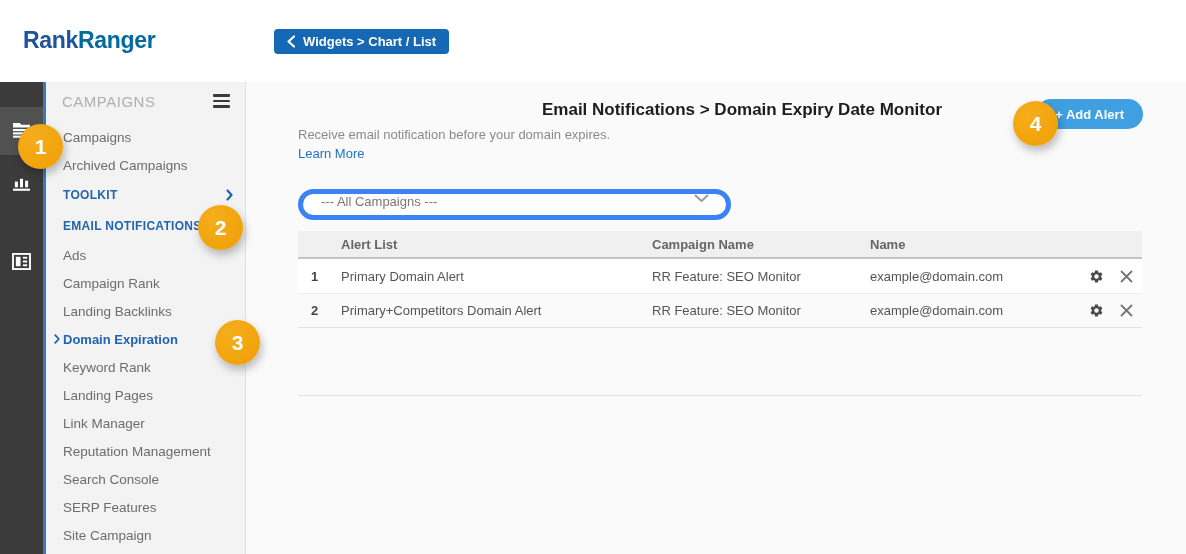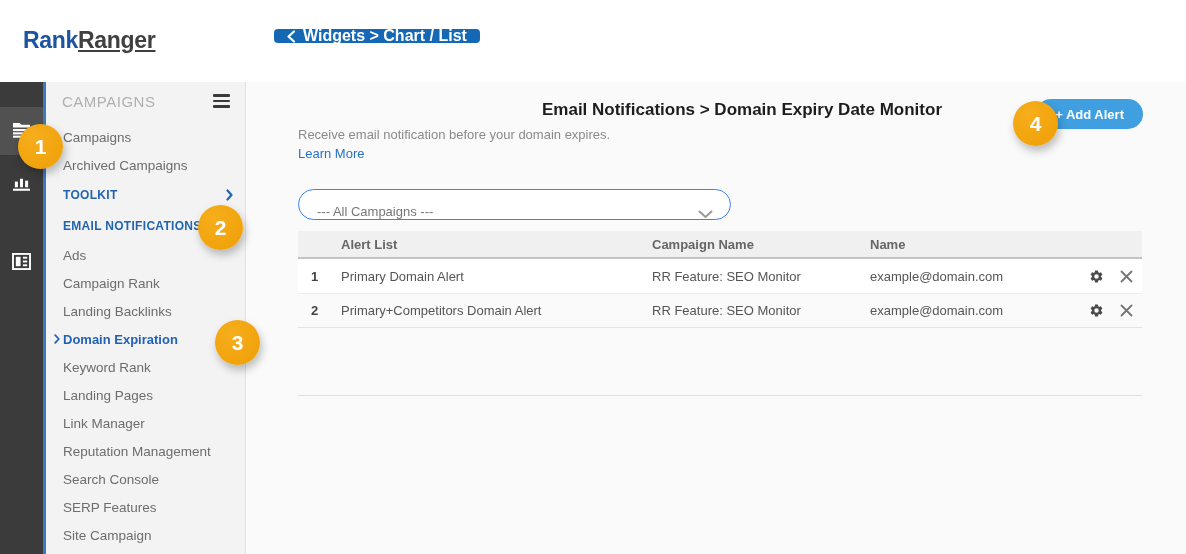--- a/index.html
+++ b/index.html
@@ -3,24 +3,24 @@
 <meta charset="utf-8">
 <style>
   * { margin:0; padding:0; box-sizing:border-box; }
   html,body { width:1186px; height:554px; font-family:"Liberation Sans", sans-serif; }
   .page { position:relative; width:1186px; height:554px; background:#fafafa; overflow:hidden; }
 
   
   .topbar { position:absolute; left:0; top:0; width:1186px; height:82px; background:#ffffff; z-index:5; }
   .logo { position:absolute; left:23px; top:27px; font-size:23px; font-weight:bold; letter-spacing:-0.3px; cursor:pointer; }
   .logo-rank { color:#1d54a0; }
-  .logo-ranger { color:#404040;text-decoration:underline; }
-  .crumb-btn { position:absolute; left:274px; top:29px; height:14px; display:flex; align-items:center; gap:8px;
+  .logo-ranger { color:#0369a1; }
+  .crumb-btn { position:absolute; left:274px; top:29px; height:25px; display:flex; align-items:center; gap:8px;
     background:#1568b3; color:#fff; border:none; border-radius:4px; padding:0 13px;
-    font-family:"Liberation Sans", sans-serif; font-size:16px; font-weight:bold; cursor:pointer; }
+    font-family:"Liberation Sans", sans-serif; font-size:13px; font-weight:bold; cursor:pointer; }
 
   
   .iconrail { position:absolute; left:0; top:82px; width:46px; height:472px; background:#3b3b3b;
     border-right:0; z-index:4; }
   .iconrail::after { content:""; position:absolute; right:0; top:0; width:3px; height:100%; background:#3c79c4; }
   .rail-item { width:43px; height:48px; display:flex; align-items:center; justify-content:center; cursor:pointer; }
   .rail-item.first { margin-top:25px; }
   .rail-item.second { margin-top:6px; }
   .rail-item.third { margin-top:30px; }
   .rail-item.active { background:#515151; }
@@ -40,22 +40,22 @@
   .chev-blue { stroke:#2264b0; fill:none; stroke-width:2.2; stroke-linecap:round; stroke-linejoin:round; }
 
   
   .main { position:absolute; left:271px; top:82px; width:915px; height:472px; background:#fafafa; padding:18px 0 0 27px; }
   .page-title { font-size:17px; font-weight:bold; color:#1d1d1d; line-height:20px;text-align:center; }
   .page-sub { margin-top:7px; font-size:13px; color:#8a8a8a; line-height:16px; }
   .learn { display:inline-block; margin-top:3px; font-size:13px; color:#2472c8; text-decoration:none; cursor:pointer; }
   .add-btn { position:absolute; top:17px; right:43px; height:30px; padding:0 19px; border:none; border-radius:15px;
     background:#3f9fe0; color:#fff; font-family:"Liberation Sans", sans-serif; font-size:13px; font-weight:bold; cursor:pointer; }
 
-  .dropdown { margin-top:27px; width:433px; height:31px; background:#fff; border:1px solid #3b82f6; border-radius:16px;
-    display:flex; align-items:flex-end; justify-content:space-between; padding:0 17px 0 18px; cursor:pointer; }
+  .dropdown { margin-top:27px; width:433px; height:31px; background:#fff; border:5px solid #3b82f6; border-radius:16px;
+    display:flex; align-items:flex-start; justify-content:space-between; padding:0 17px 0 18px; cursor:pointer; }
   .dropdown span { font-size:13px; color:#767676; }
 
   .tbl { margin-top:11px; width:844px; }
   .tbl-row { display:grid; grid-template-columns:33px 315px 220px 195px 1fr; align-items:center; }
   .tbl-head { height:28px; background:#f0f0f0; border-bottom:2px solid #c4c4c4; }
   .tbl-head .cell { font-size:13px; font-weight:bold; color:#666; }
   .tbl-body .tbl-row { height:34px; background:#fff; }
   .tbl-body .tbl-row + .tbl-row { border-top:1px solid #ececec; background:#fafafa; }
   .tbl-body { border-bottom:1px solid #e3e3e3; }
   .cell { font-size:13px; color:#555; }

